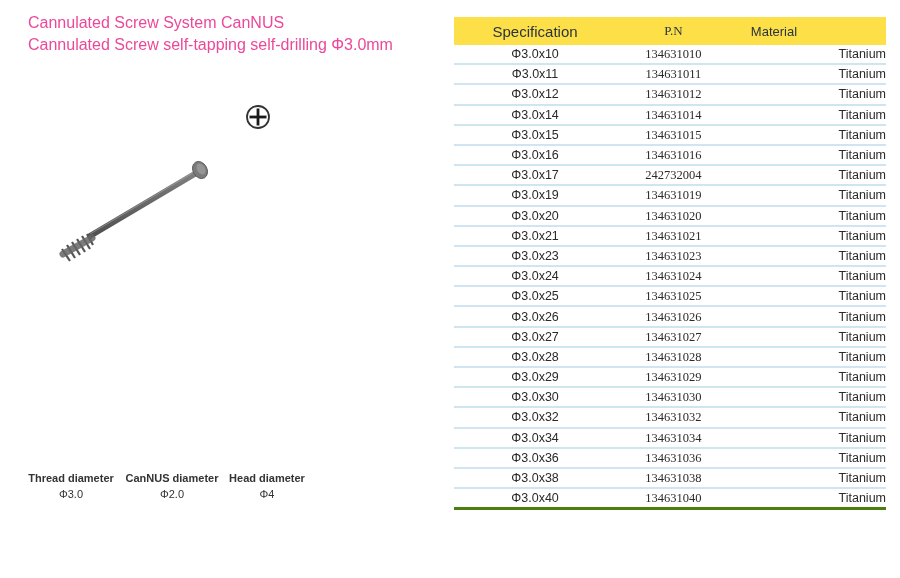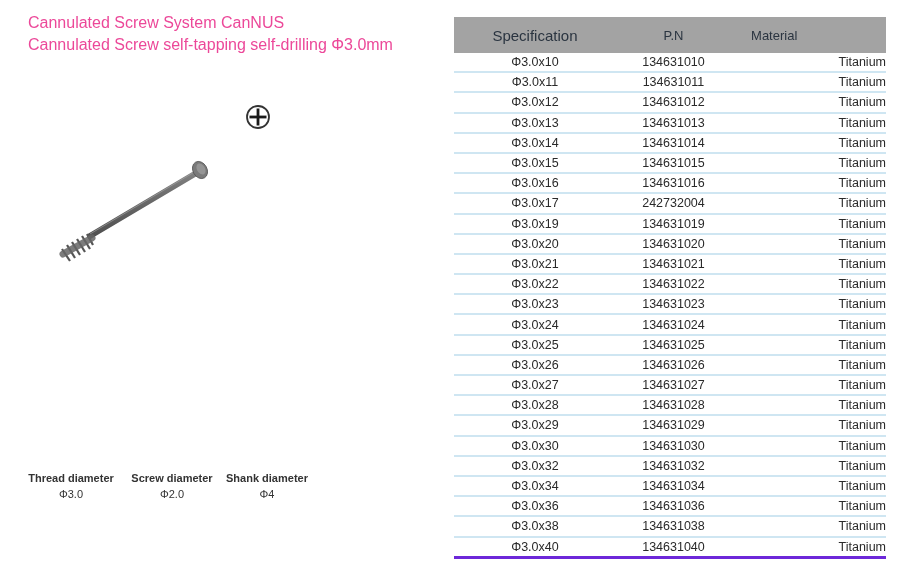--- a/index.html
+++ b/index.html
@@ -9,27 +9,27 @@
   }
   .title-block { position: absolute; left: 28px; top: 12px; }
   .title-line { font-size: 16px; line-height: 22px; color: #ec4899; white-space: nowrap; }
   .drive-icon { position: absolute; left: 245px; top: 104px; width: 26px; height: 26px; }
   .screw { position: absolute; left: 50px; top: 150px; width: 170px; height: 120px; }
   .dims { position: absolute; left: 22px; top: 470px; display: flex; }
   .dim-col { text-align: center; }
   .dim-label { font-size: 11px; font-weight: bold; color: #333; white-space: nowrap; line-height: 16px; }
   .dim-value { font-size: 11px; color: #333; line-height: 16px; }
   .spec-table { position: absolute; left: 454px; top: 17px; width: 432px; border-collapse: collapse; }
-  .spec-table th { background: #a3a3a3; height: 36px; padding: 0; font-weight: normal; color: #2a3440; }
+  .spec-table th { background: #fde047; height: 28px; padding: 0; font-weight: normal; color: #2a3440; }
   .spec-table th.c1 { font-size: 15px; }
   .spec-table th.c2, .spec-table th.c3 { font-size: 13px; }
   .spec-table td { height: 18.2px; padding: 0; font-size: 12.5px; color: #2a2a2a; border-bottom: 2px solid #cfe6f2; line-height: 18px; }
-  .spec-table tr:last-child td { border-bottom: 3px solid #6d28d9; }
+  .spec-table tr:last-child td { border-bottom: 3px solid #4d7c0f; }
   .c1 { width: 169px; text-align: center; }
-  .c2 { width: 120px; text-align: center; }
+  .c2 { width: 120px; text-align: center; font-family: Liberation Serif, serif; }
   .c3 { width: 143px; text-align: right; padding-left: 20px !important; }
   .spec-table th.c3 { text-align: left; padding-left: 32px; }
 </style>
 </head>
 <body>
 
 <div class="title-block">
   <div class="title-line">Cannulated Screw System CanNUS</div>
   <div class="title-line">Cannulated Screw self-tapping self-drilling Φ3.0mm</div>
 </div>
@@ -65,25 +65,25 @@
   </g>
   <line x1="13" y1="104" x2="42" y2="88" stroke="#666" stroke-width="7" stroke-linecap="round" opacity="0.85"></line>
 </svg>
 
 <div class="dims">
   <div class="dim-col" style="width:98px;">
     <div class="dim-label">Thread diameter</div>
     <div class="dim-value">Φ3.0</div>
   </div>
   <div class="dim-col" style="width:104px;">
-    <div class="dim-label">Screw diameter</div>
+    <div class="dim-label">CanNUS diameter</div>
     <div class="dim-value">Φ2.0</div>
   </div>
   <div class="dim-col" style="width:86px;">
-    <div class="dim-label">Shank diameter</div>
+    <div class="dim-label">Head diameter</div>
     <div class="dim-value">Φ4</div>
   </div>
 </div>
 
 <table class="spec-table">
   <thead>
     <tr>
       <th class="c1">Specification</th>
       <th class="c2">P.N</th>
       <th class="c3">Material</th>
@@ -99,25 +99,20 @@
         <td class="c1">Φ3.0x11</td>
         <td class="c2">134631011</td>
         <td class="c3">Titanium</td>
       </tr>
       <tr>
         <td class="c1">Φ3.0x12</td>
         <td class="c2">134631012</td>
         <td class="c3">Titanium</td>
       </tr>
       <tr>
-        <td class="c1">Φ3.0x13</td>
-        <td class="c2">134631013</td>
-        <td class="c3">Titanium</td>
-      </tr>
-      <tr>
         <td class="c1">Φ3.0x14</td>
         <td class="c2">134631014</td>
         <td class="c3">Titanium</td>
       </tr>
       <tr>
         <td class="c1">Φ3.0x15</td>
         <td class="c2">134631015</td>
         <td class="c3">Titanium</td>
       </tr>
       <tr>
@@ -139,25 +134,20 @@
         <td class="c1">Φ3.0x20</td>
         <td class="c2">134631020</td>
         <td class="c3">Titanium</td>
       </tr>
       <tr>
         <td class="c1">Φ3.0x21</td>
         <td class="c2">134631021</td>
         <td class="c3">Titanium</td>
       </tr>
       <tr>
-        <td class="c1">Φ3.0x22</td>
-        <td class="c2">134631022</td>
-        <td class="c3">Titanium</td>
-      </tr>
-      <tr>
         <td class="c1">Φ3.0x23</td>
         <td class="c2">134631023</td>
         <td class="c3">Titanium</td>
       </tr>
       <tr>
         <td class="c1">Φ3.0x24</td>
         <td class="c2">134631024</td>
         <td class="c3">Titanium</td>
       </tr>
       <tr>

